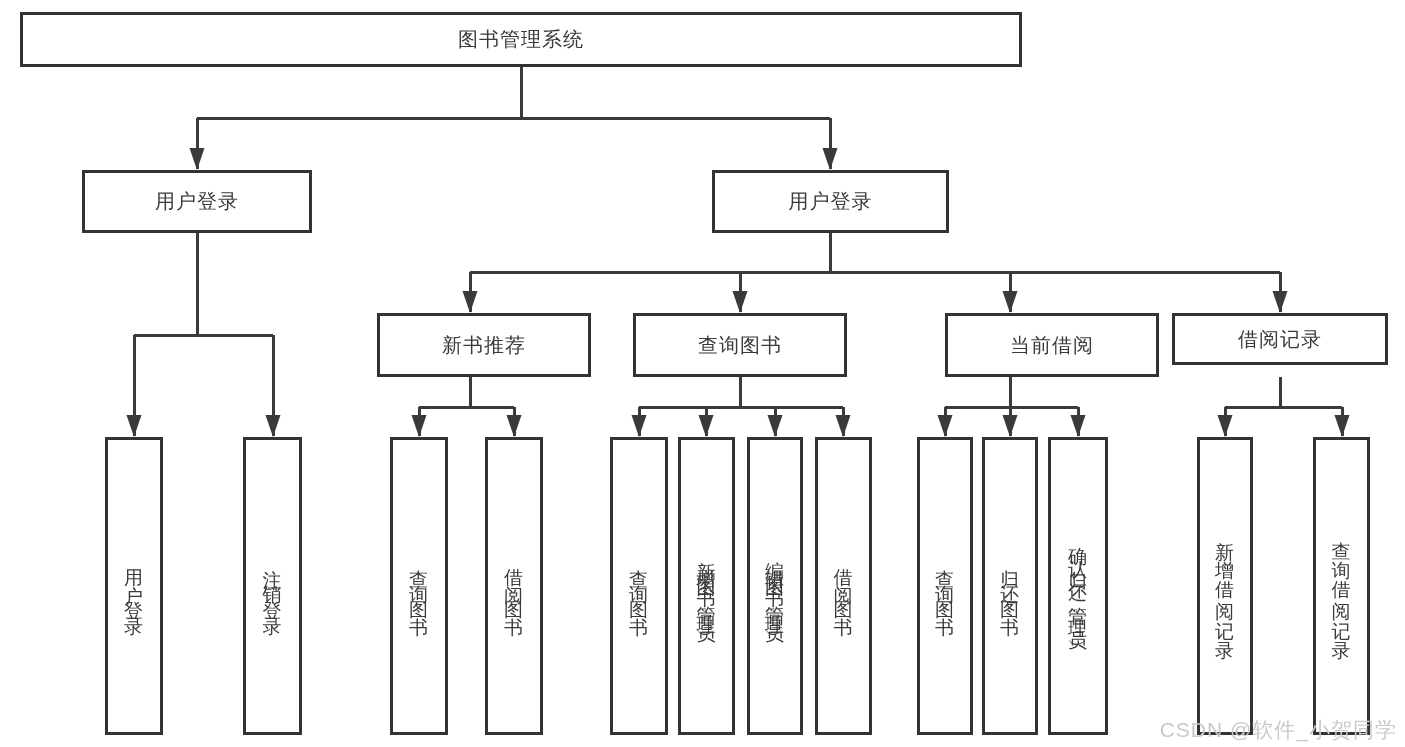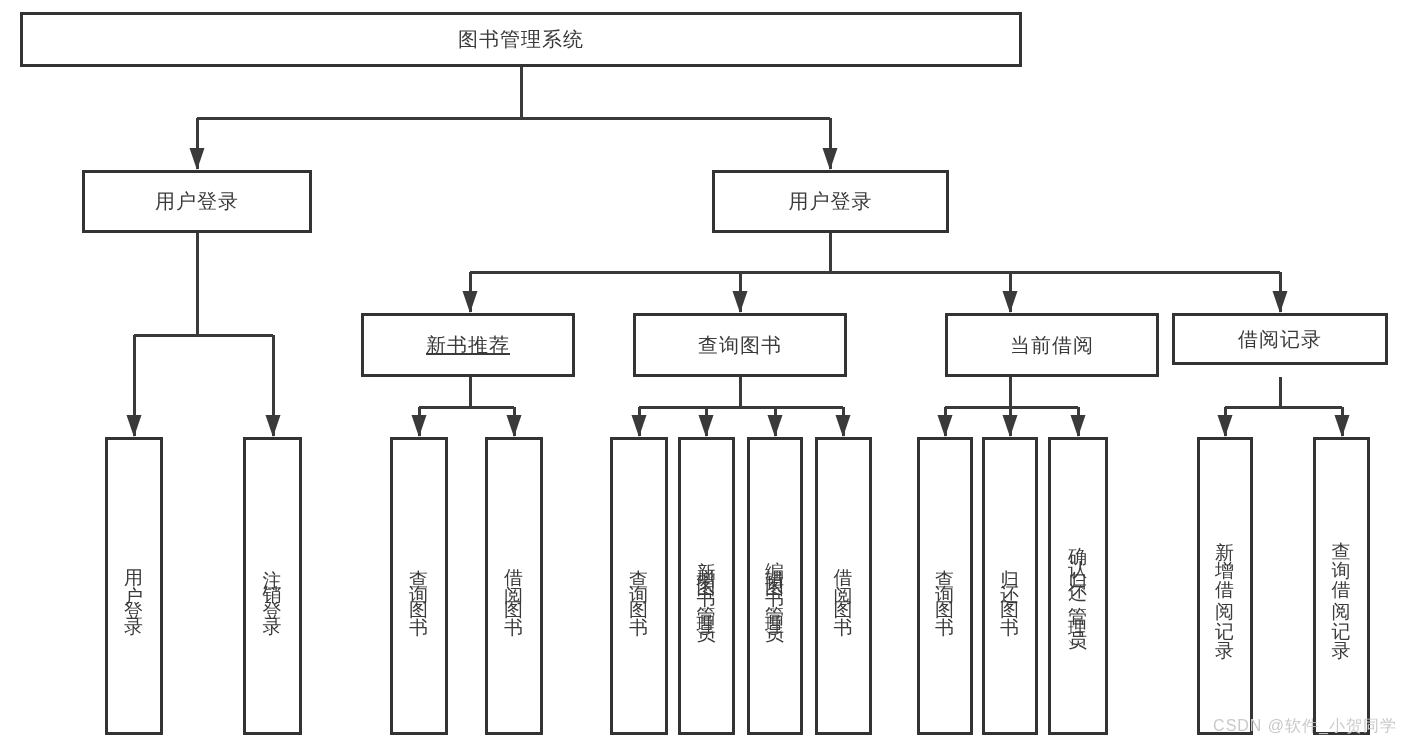--- a/index.html
+++ b/index.html
@@ -46,21 +46,21 @@
   
   .ls4  { letter-spacing: 16px; }
   .ls6  { letter-spacing: 20px; }
   .ls9  { letter-spacing: 12px; }
   .ls10 { letter-spacing: 9px; }
 
   .watermark {
     position: absolute;
     right: 8px;
     top: 716px;
-    font-size: 16px;
+    font-size: 21px;
     color: #c9c9cb;
     white-space: nowrap;
     z-index: 3;
     letter-spacing: 1px;
   }
 </style>
 </head>
 <body>
 
 <div class="stage">
@@ -119,21 +119,21 @@
     <span class="h-label">图书管理系统</span>
   </div>
 
   <div class="node" style="left:82px; top:170px; width:230px; height:63px;">
     <span class="h-label">用户登录</span>
   </div>
   <div class="node" style="left:712px; top:170px; width:237px; height:63px;">
     <span class="h-label">用户登录</span>
   </div>
 
-  <div class="node" style="left:361px; top:313px; width:214px; height:64px;text-decoration:underline;">
+  <div class="node" style="left:377px; top:313px; width:214px; height:64px;">
     <span class="h-label">新书推荐</span>
   </div>
   <div class="node" style="left:633px; top:313px; width:214px; height:64px;">
     <span class="h-label">查询图书</span>
   </div>
   <div class="node" style="left:945px; top:313px; width:214px; height:64px;">
     <span class="h-label">当前借阅</span>
   </div>
   <div class="node" style="left:1172px; top:313px; width:216px; height:52px;">
     <span class="h-label">借阅记录</span>

